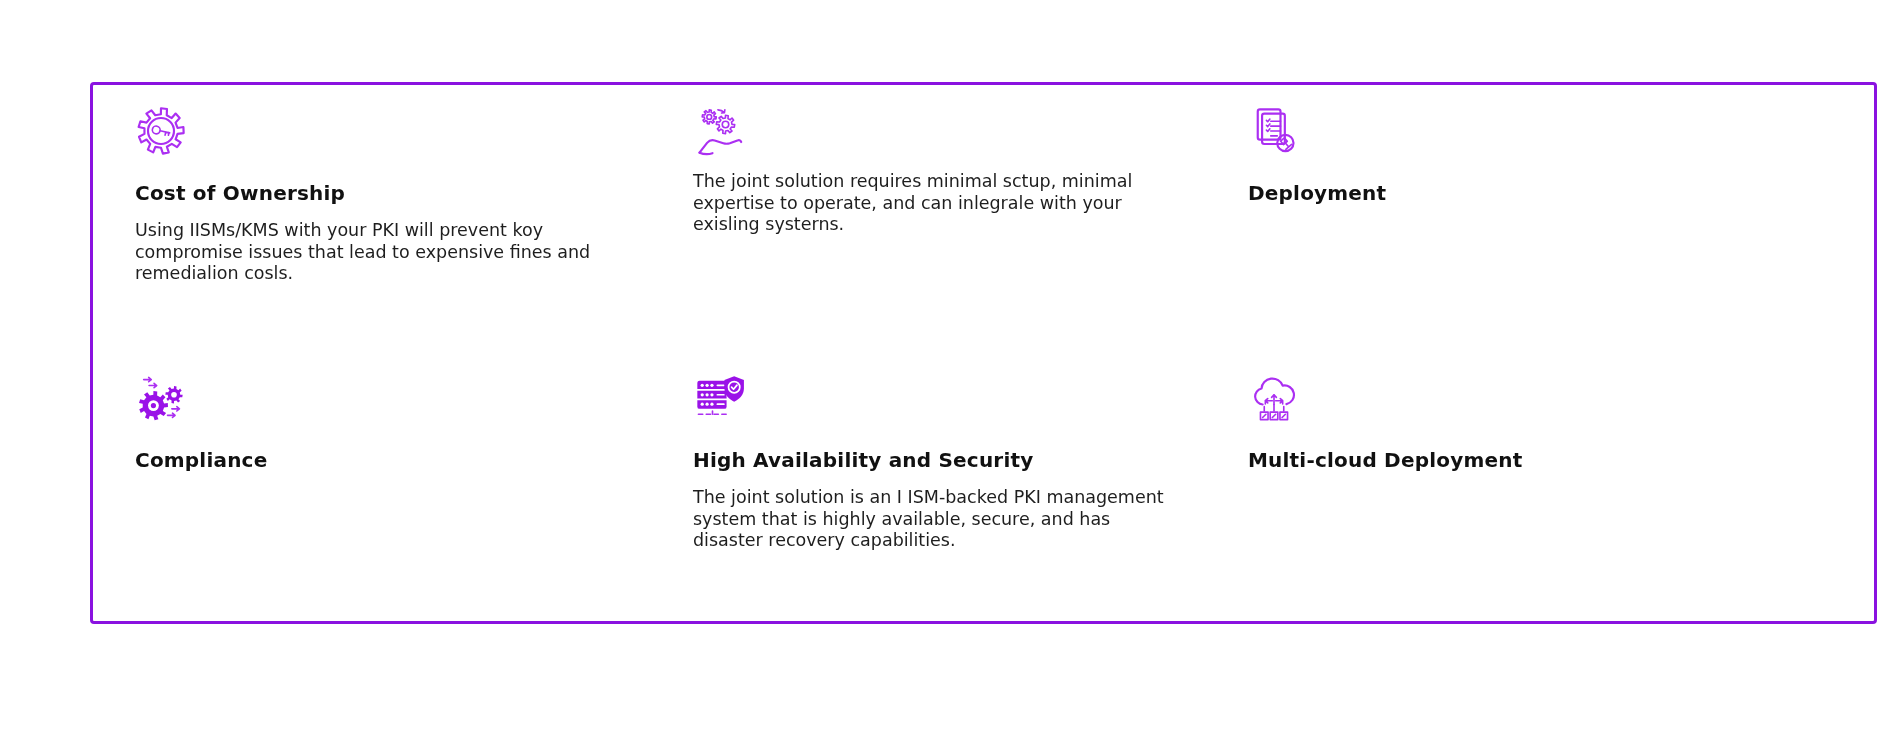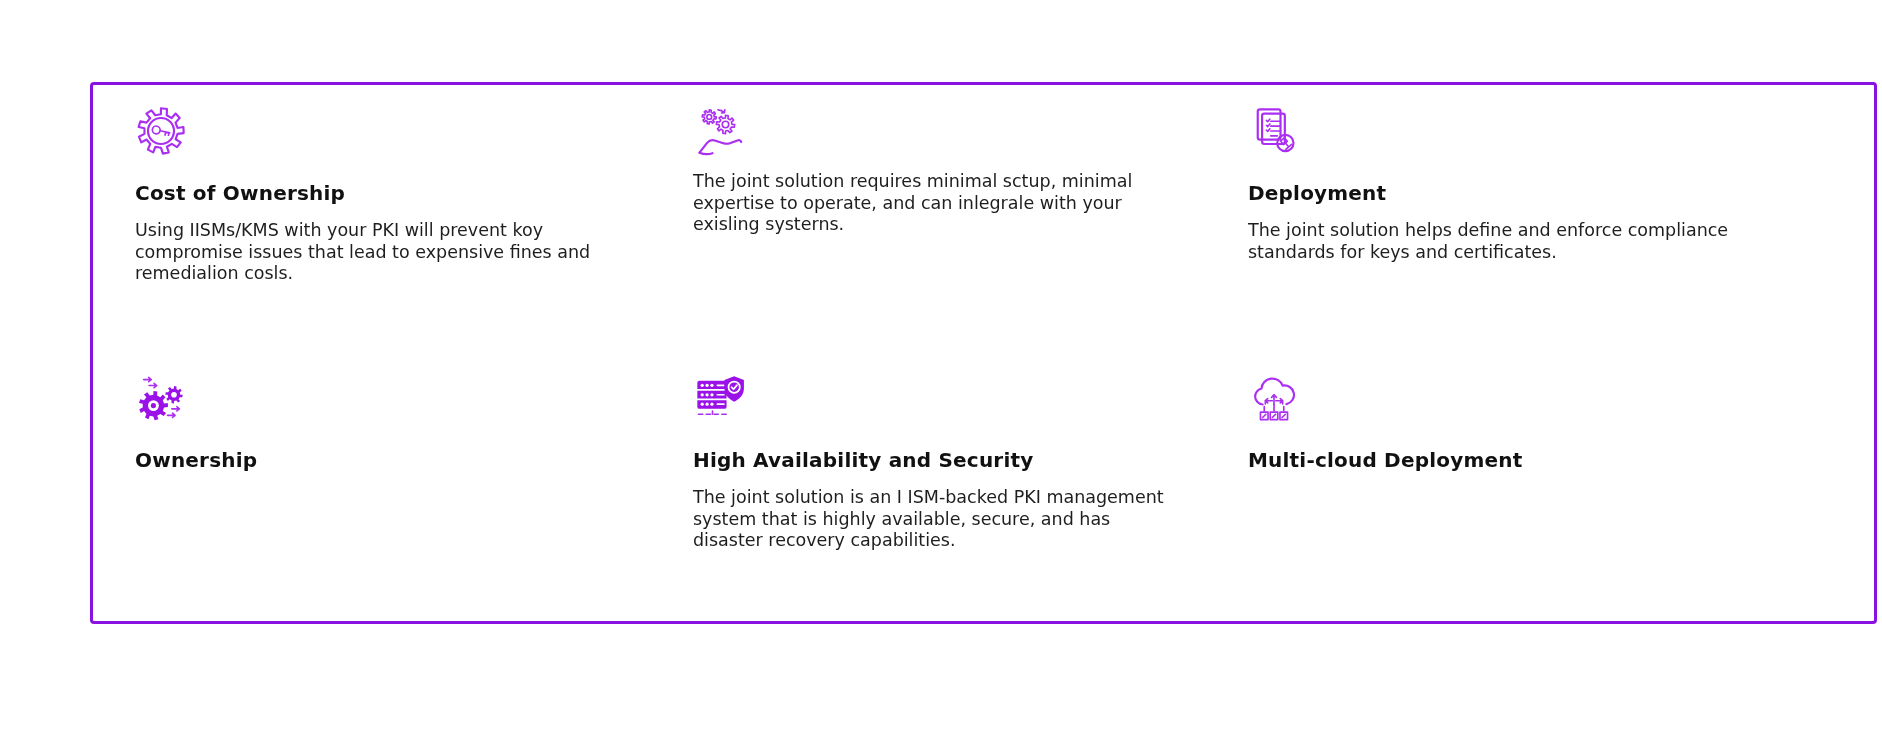--- a/index.html
+++ b/index.html
@@ -75,38 +75,37 @@
         <path d="M21 15 h9 M21 19.5 h9 M21 24 h9 M21 28.5 h6"></path>
         <path d="M17 14.2 l1.2 1.2 2 -2.4 M17 18.7 l1.2 1.2 2 -2.4 M17 23.2 l1.2 1.2 2 -2.4"></path>
       </g>
       <circle class="st" cx="34.5" cy="35" r="7.5" fill="#fff"></circle>
       <g class="st-thin" transform="rotate(-40 34.5 35)">
         <rect x="32.2" y="30.8" width="4.6" height="4.2"></rect>
         <path d="M34.5 35 v4.8 M31 39.8 h7"></path>
       </g>
     </svg>
     <h3>Deployment</h3>
-    <p>The joint solution helps define and enforce compliance standards for keys and certificates.</p>
   </div>
 
   <div class="card">
     <svg class="icon" viewBox="0 0 48 48">
       <path class="fl" d="M17.00,17.50L20.54,17.97L20.42,21.60L23.37,23.29L25.68,20.66L28.09,23.30L25.66,26.00L26.84,29.19L30.29,28.66L30.44,32.22L26.85,32.74L25.69,35.94L28.69,37.75L26.51,40.58L23.43,38.66L20.49,40.37L21.62,43.69L18.13,44.45L17.00,41.00L13.65,40.42L12.38,43.69L9.22,42.03L10.57,38.66L8.37,36.06L5.31,37.75L3.95,34.45L7.15,32.74L7.14,29.33L3.71,28.66L4.78,25.25L8.34,26.00L10.52,23.38L8.32,20.66L11.34,18.75L13.58,21.60L16.93,21.00Z"></path>
       <circle class="wfl" cx="17" cy="31" r="5"></circle>
       <circle class="fl" cx="17" cy="31" r="2.4"></circle>
       <path class="fl" d="M36.00,13.00L38.35,13.35L38.22,15.64L40.07,16.87L41.66,15.34L43.07,17.26L41.36,18.78L41.80,20.95L44.00,21.00L43.65,23.35L41.36,23.22L40.13,25.07L41.66,26.66L39.74,28.07L38.22,26.36L36.05,26.80L36.00,29.00L33.65,28.65L33.78,26.36L31.93,25.13L30.34,26.66L28.93,24.74L30.64,23.22L30.20,21.05L28.00,21.00L28.35,18.65L30.64,18.78L31.87,16.93L30.34,15.34L32.26,13.93L33.78,15.64L35.95,15.20Z"></path>
       <circle class="wfl" cx="36" cy="21" r="2.6"></circle>
       <g class="st-thin">
         <path d="M8 7 h7 M15 7 l-2.4 -2 M15 7 l-2.4 2"></path>
         <path d="M13 12.5 h7 M20 12.5 l-2.4 -2 M20 12.5 l-2.4 2"></path>
         <path d="M34 34 h7 M41 34 l-2.4 -2 M41 34 l-2.4 2"></path>
         <path d="M30 40 h7 M37 40 l-2.4 -2 M37 40 l-2.4 2"></path>
       </g>
     </svg>
-    <h3>Ownership</h3>
+    <h3>Compliance</h3>
   </div>
 
   <div class="card">
     <svg class="icon" viewBox="0 0 48 48">
       <rect class="fl" x="4" y="8" width="27" height="26" rx="2"></rect>
       <line class="wst" x1="4" y1="16.6" x2="31" y2="16.6"></line>
       <line class="wst" x1="4" y1="25.3" x2="31" y2="25.3"></line>
       <g class="wfl">
         <circle cx="8.5" cy="12.3" r="1.5"></circle>
           <circle cx="13" cy="12.3" r="1.5"></circle>

